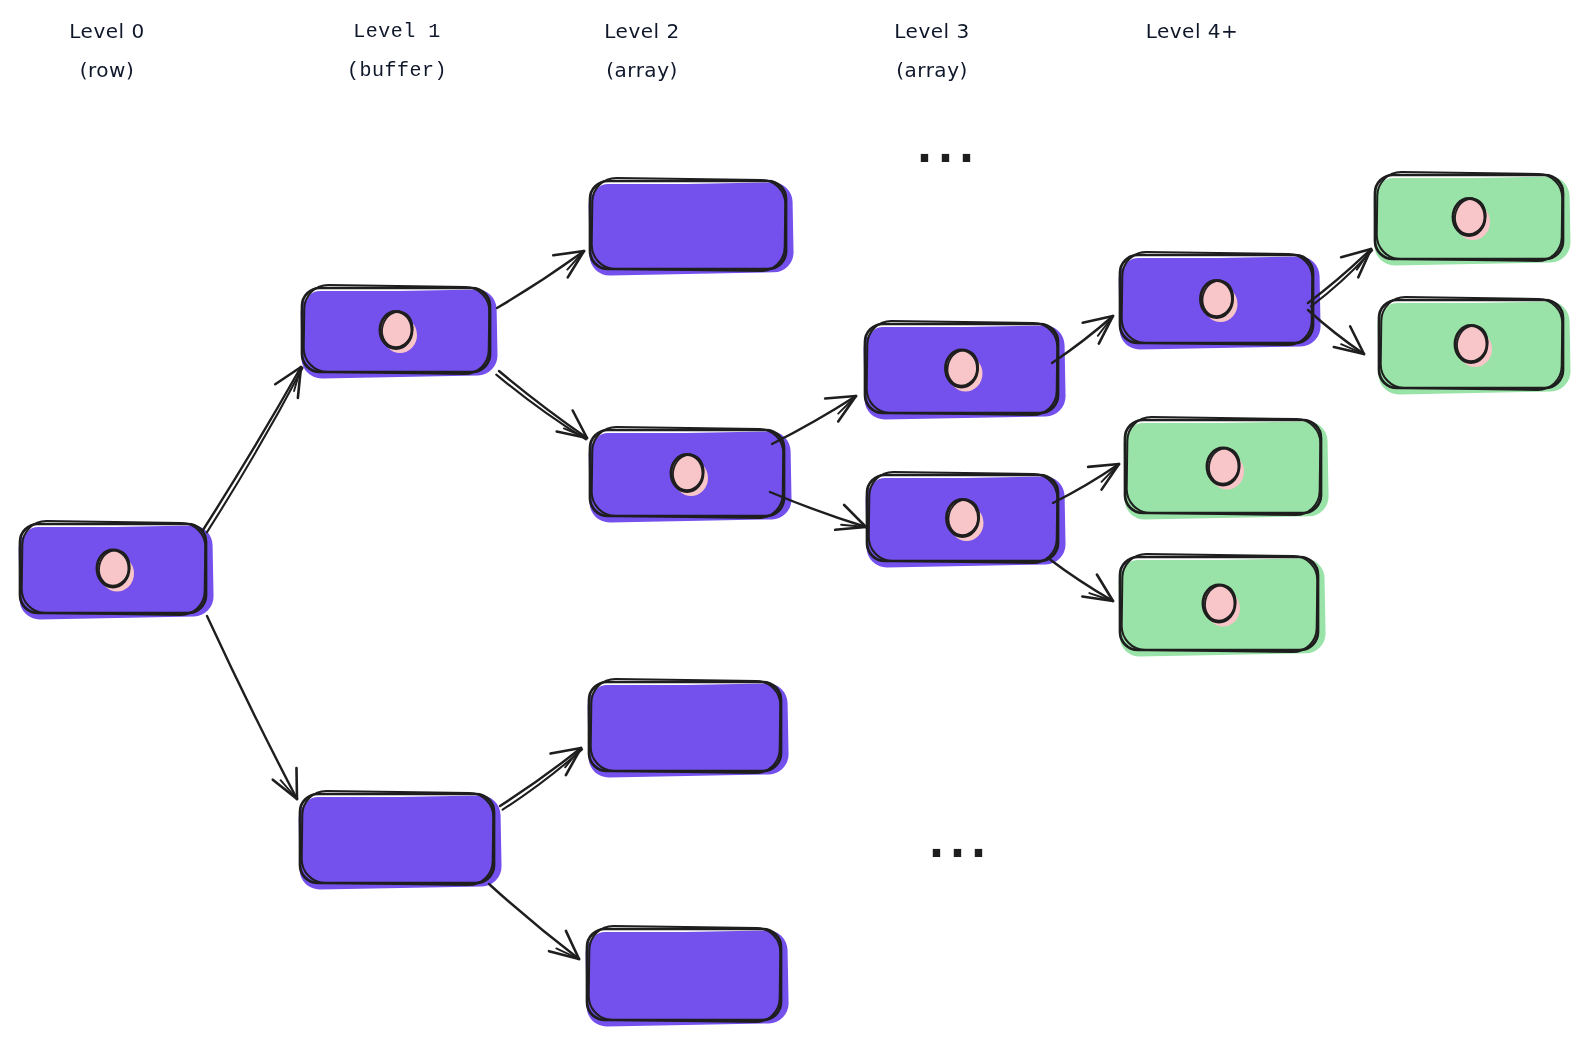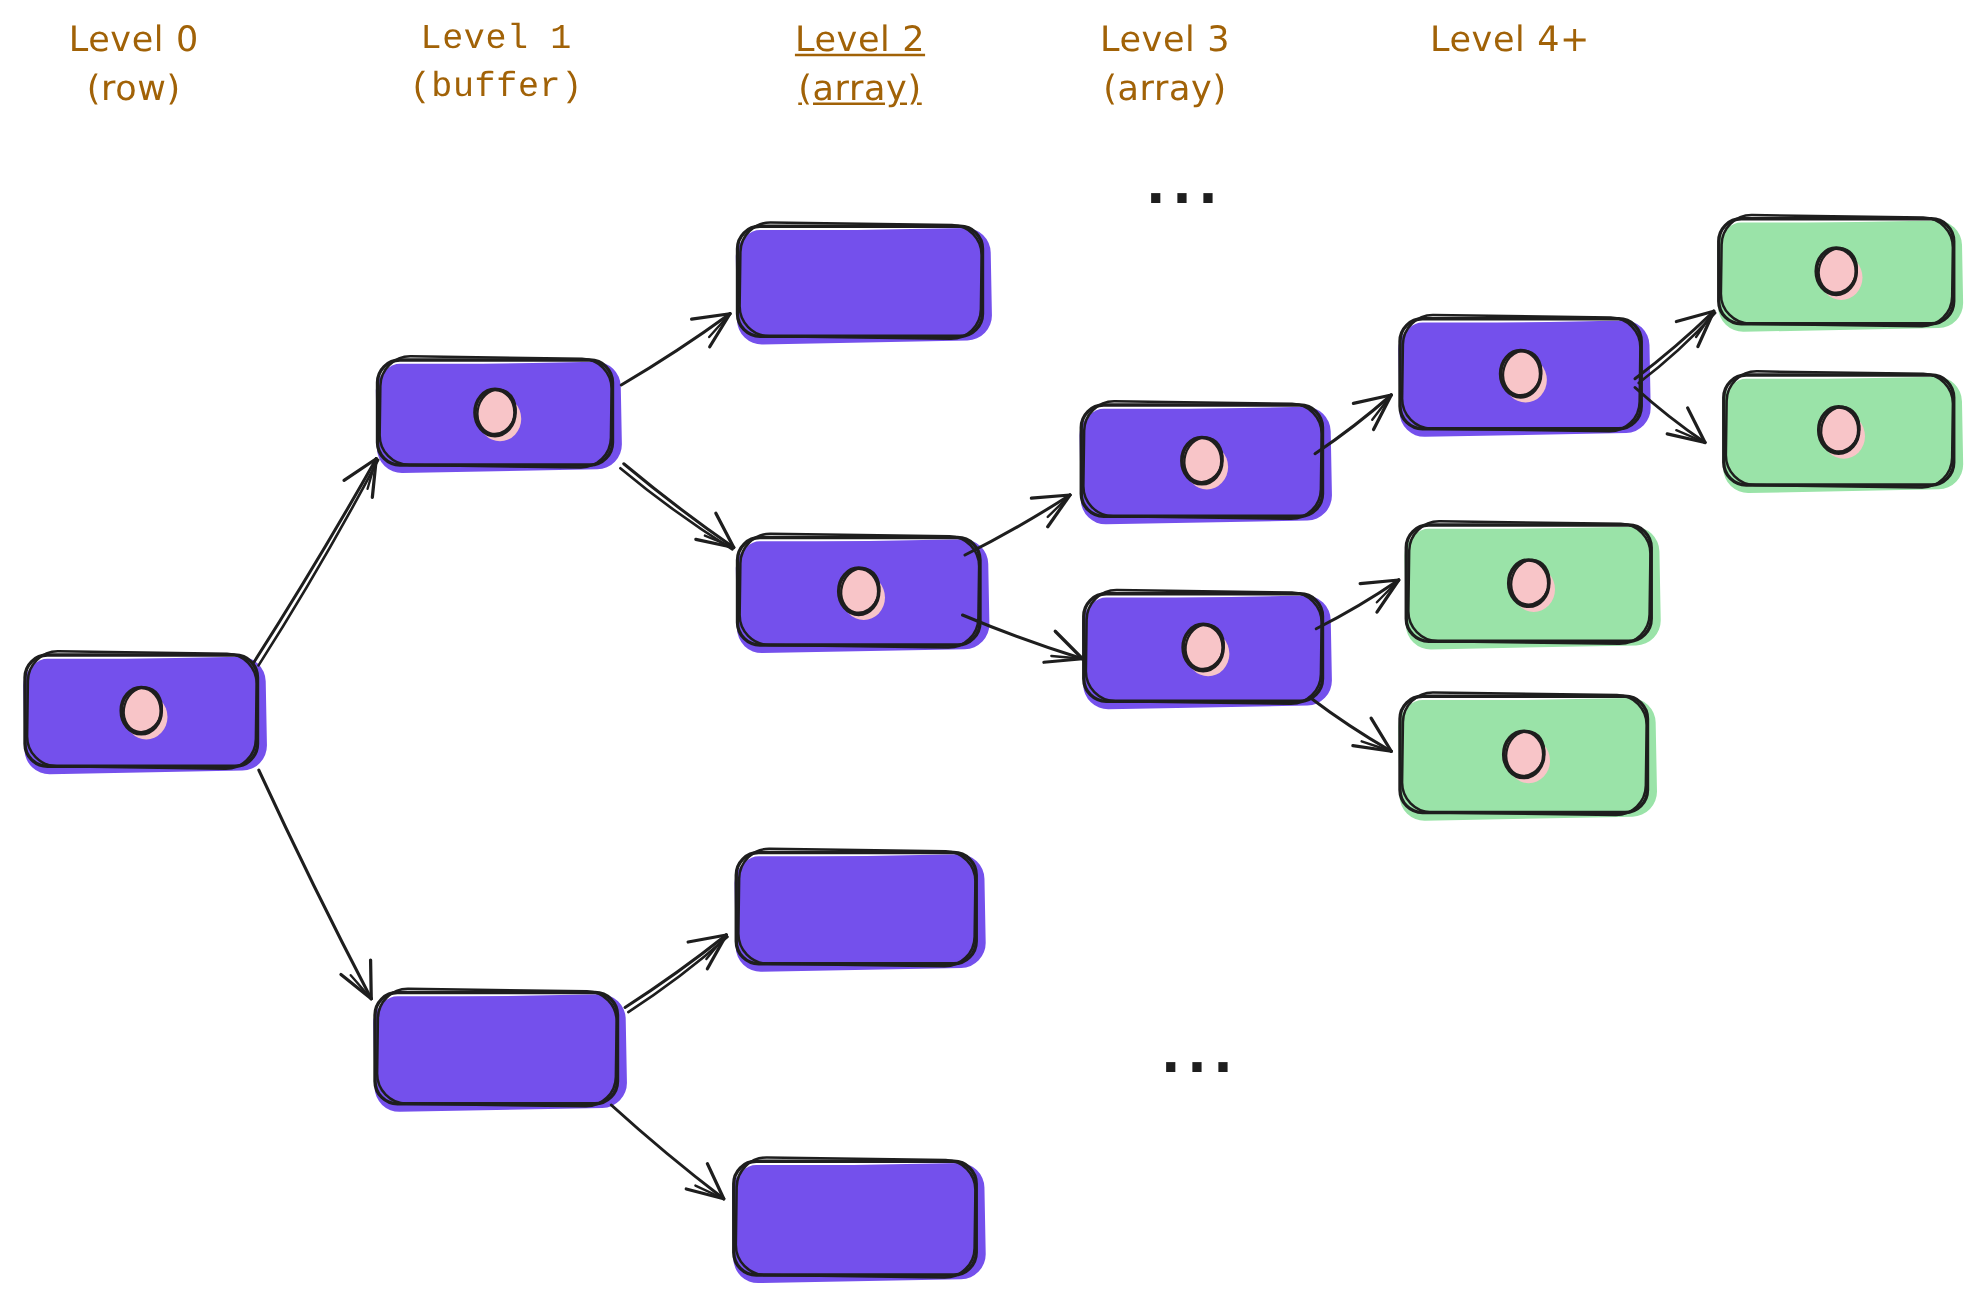--- a/index.html
+++ b/index.html
@@ -4,21 +4,21 @@
 <style>
   html,body{margin:0;padding:0}
   body{
     width:1590px;height:1040px;position:relative;overflow:hidden;
     background:#ffffff;
     font-family:"DejaVu Sans", sans-serif;
   }
   #diagram-svg{position:absolute;left:0;top:0}
   .header{
     position:absolute;top:12px;transform:translateX(-50%);
-    text-align:center;color:#a16207;font-size:28px;line-height:39px;
+    text-align:center;color:#0f172a;font-size:20px;line-height:39px;
     white-space:nowrap;letter-spacing:.5px;
   }
   .dots{
     position:absolute;color:#1e1e1e;font-size:42px;font-weight:bold;
     letter-spacing:5px;line-height:1;transform:translate(-50%,-78%);
   }
 </style>
 </head>
 <body>
 
@@ -223,27 +223,27 @@
 
 <div id="headers">
   <div class="header" style="left: 107px;">
     <div>Level 0</div>
     <div>(row)</div>
   </div>
   <div class="header" style="left: 397px; font-family: Liberation Mono, monospace;">
     <div>Level 1</div>
     <div>(buffer)</div>
   </div>
-  <div class="header" style="left: 688px; text-decoration: underline;">
+  <div class="header" style="left: 642px;">
     <div>Level 2</div>
     <div>(array)</div>
   </div>
   <div class="header" style="left: 932px;">
     <div>Level 3</div>
     <div>(array)</div>
   </div>
-  <div class="header" style="left: 1192px; margin-left: 16px;">
+  <div class="header" style="left: 1192px;">
     <div>Level 4+</div>
   </div>
 </div>
 
 <div class="dots" style="left: 948px; top: 160px;">...</div>
 <div class="dots" style="left: 960px; top: 855px;">...</div>
 
 </body></html>

